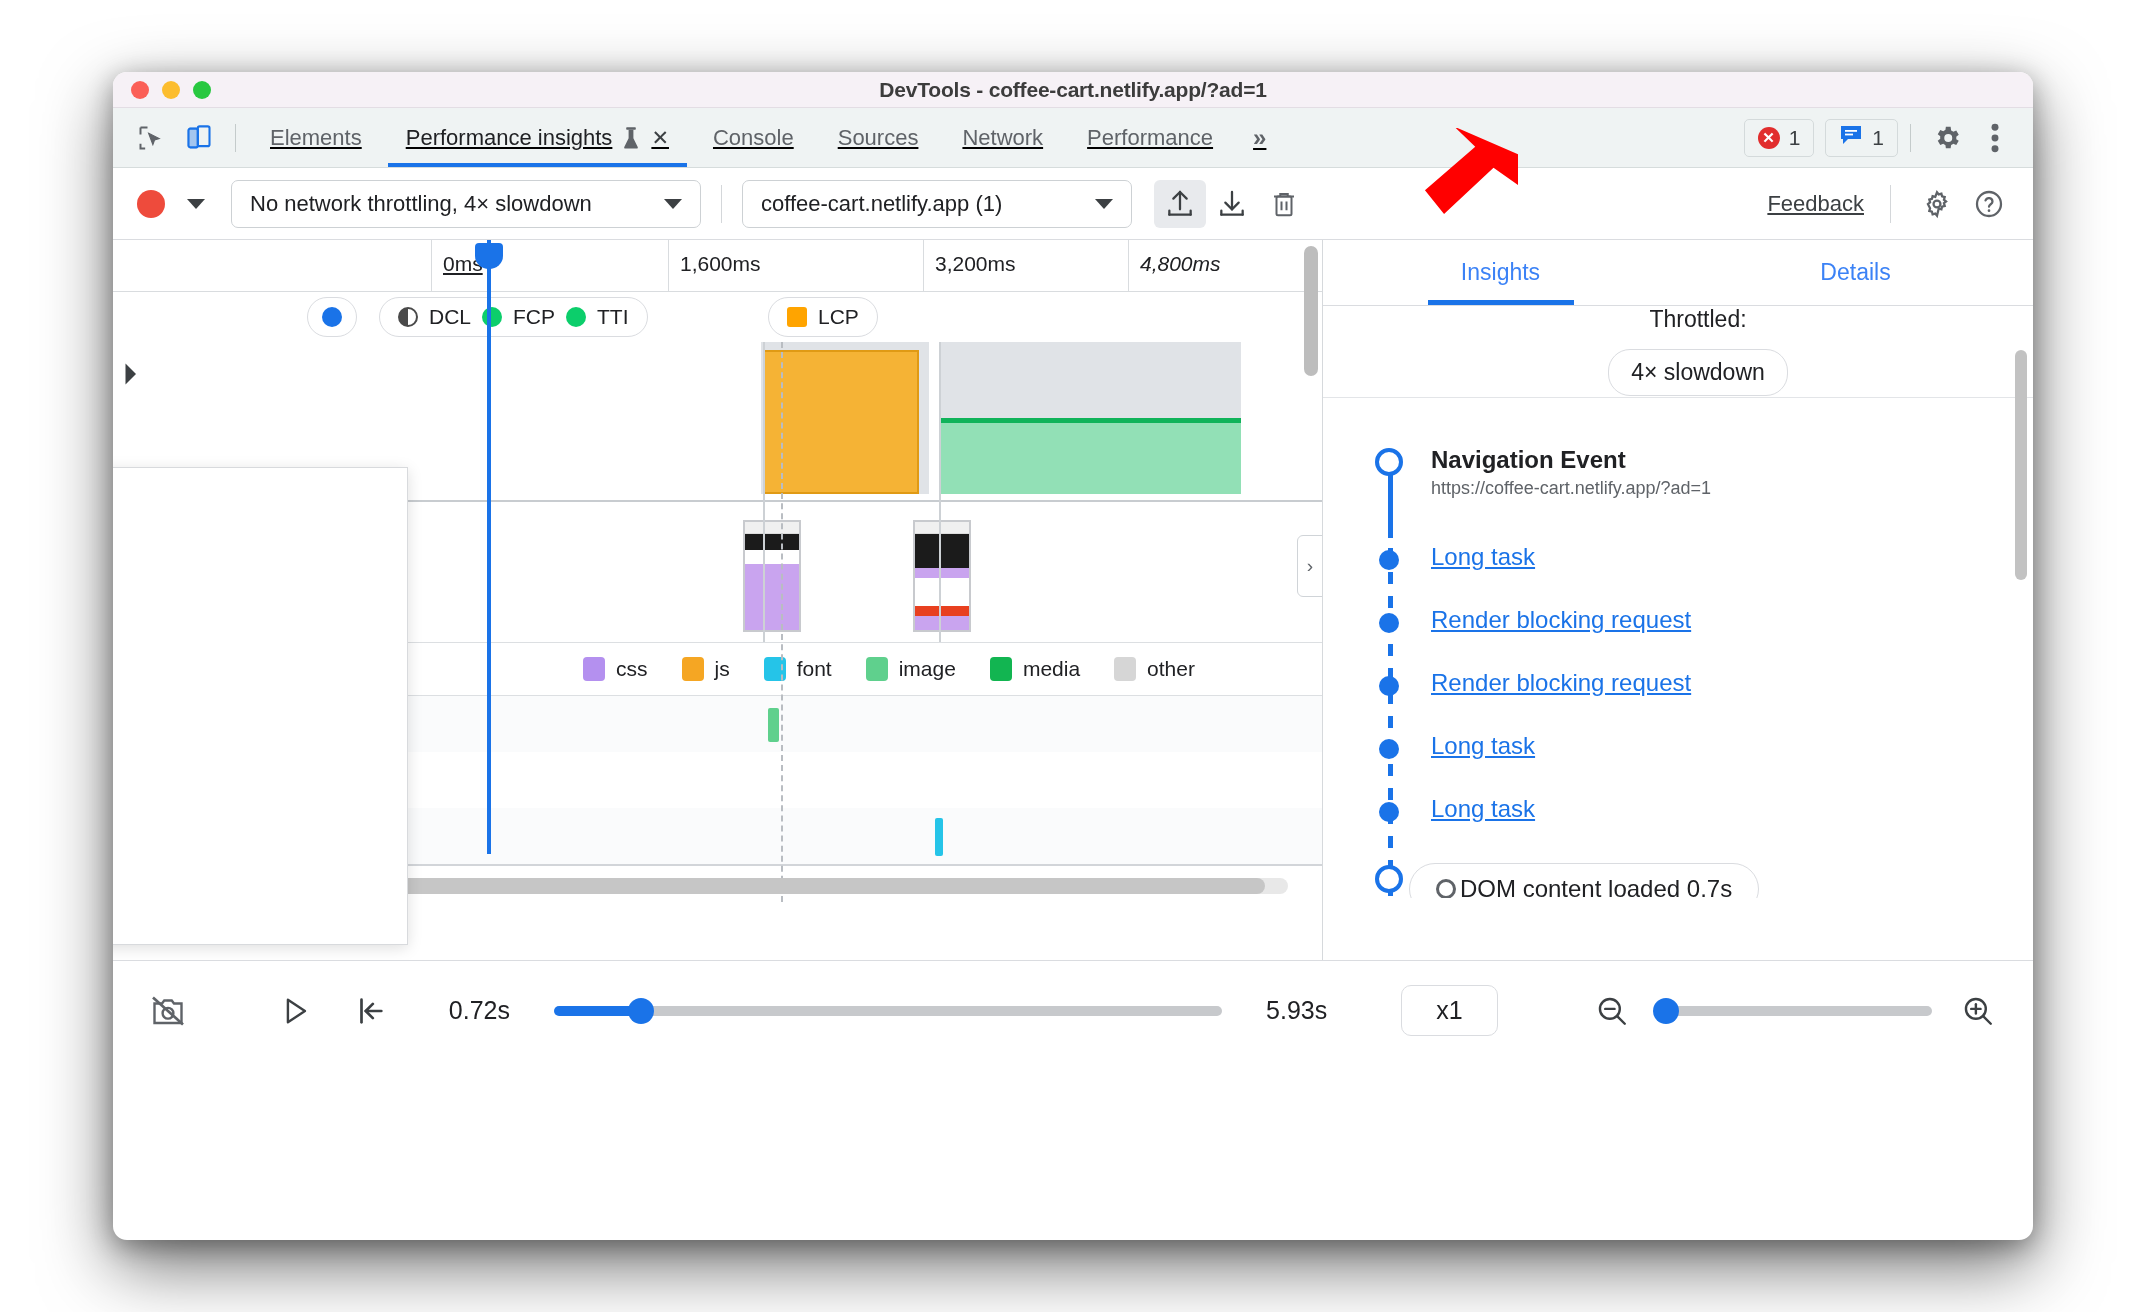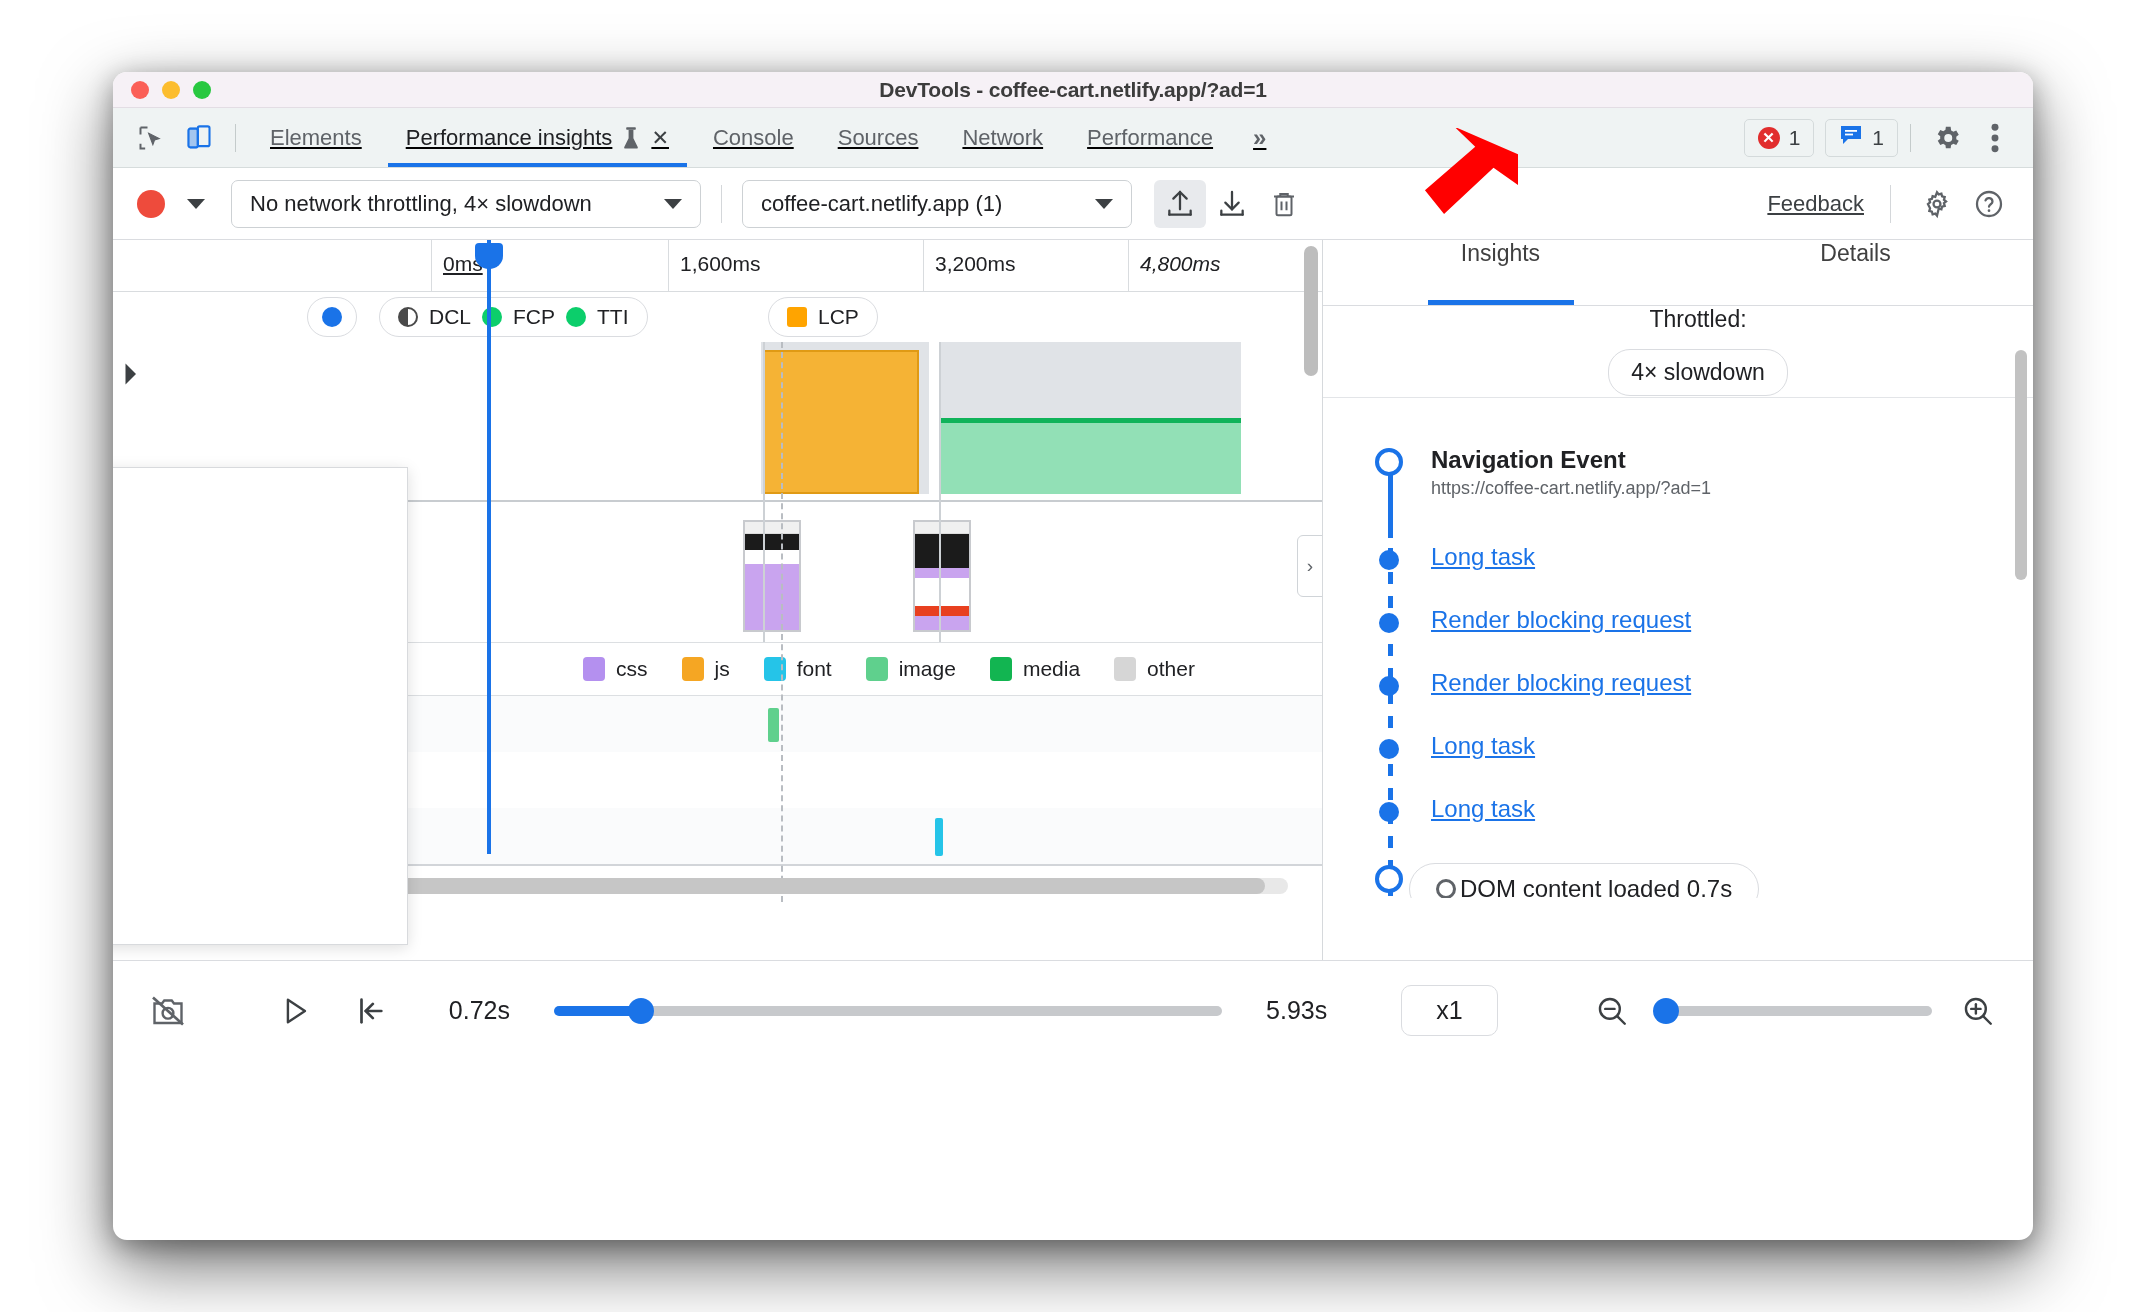--- a/index.html
+++ b/index.html
@@ -192,22 +192,22 @@
     border-radius: 6px 0 0 6px;
     display: flex; align-items: center; justify-content: center;
     font-size: 19px; color: #5f6368;
     z-index: 6;
   }
 
   
   .rp-tabs { display: flex; height: 66px; border-bottom: 1px solid #dadce0; }
   .rp-tab {
     position: relative; flex: 1;
-    display: flex; align-items: flex-start; justify-content: center;
-    font-size: 23px; color: #404040;
+    display: flex; align-items: center; justify-content: center;
+    font-size: 23px; color: #3b82f6;
   }
   .rp-tab.active::after {
     content: ""; position: absolute; bottom: 0; left: 50%; transform: translateX(-50%);
     width: 146px; height: 5px; background: #1a73e8;
   }
   .throttled {
     display: flex; align-items: center; gap: 16px;
     height: 92px; padding-left: 40px;
     border-bottom: 1px solid #e3e5e8;
     font-size: 23px; color: #202124; flex-direction: column;

